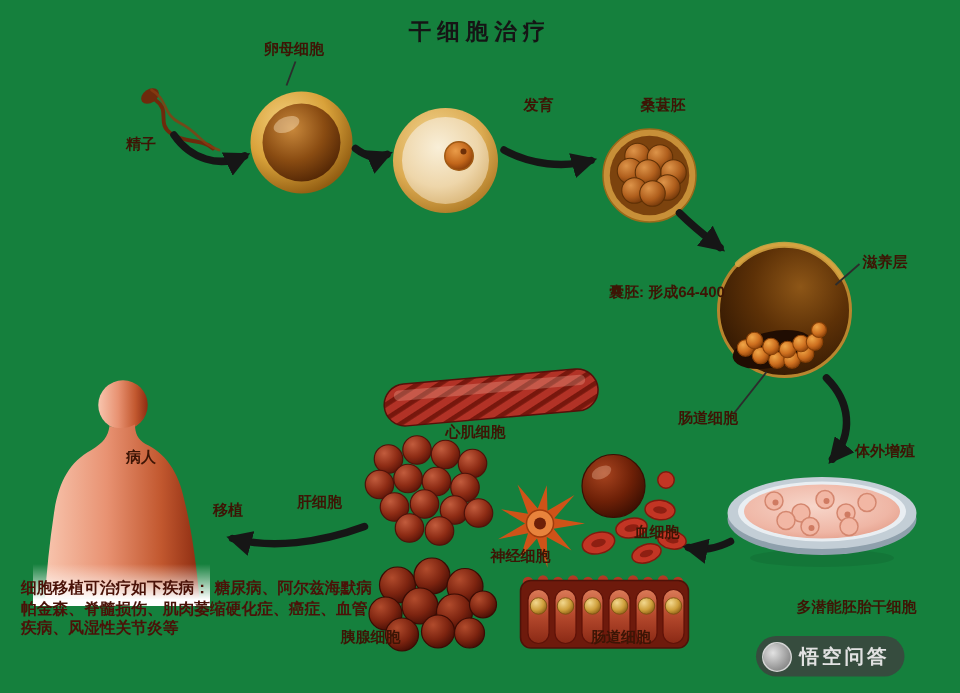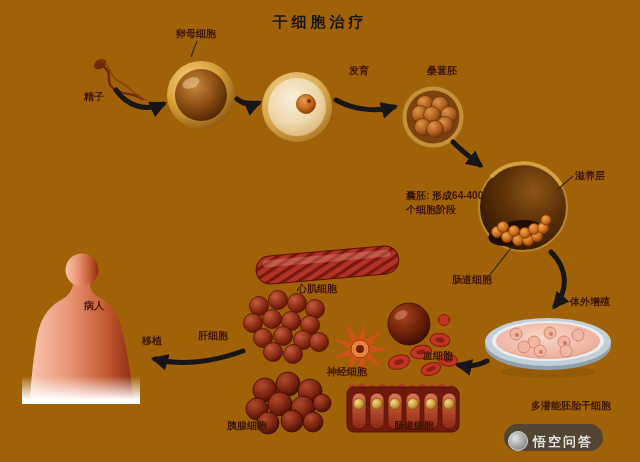--- a/index.html
+++ b/index.html
@@ -1,16 +1,16 @@
 <!DOCTYPE html>
 <html style="--c-label: #3d1505; --c-note: #4a1208; --c-arrow: #161616; --c-background: #ffffff;"><head>
 <meta charset="utf-8">
 <style>
   html,body{margin:0;padding:0;background:#fff;}
-  .stage{position:relative;width:640px;height:462px;background:#a16207;overflow:hidden;
+  .stage{position:relative;width:640px;height:462px;background:#15803d;overflow:hidden;
          font-family:"Liberation Sans","DejaVu Sans",sans-serif;}
   .stage svg{position:absolute;left:0;top:0;}
   .lbl{position:absolute;font-size:10px;font-weight:bold;color:var(--c-label,#3d1505);
        white-space:nowrap;line-height:13px;}
   .p-title{left:0;right:0;top:15px;text-align:center;font-size:15px;letter-spacing:4px;color:#151515;}
   .p-oocyte{left:176px;top:27px}
   .p-sperm{left:84px;top:90px}
   .p-develop{left:349px;top:64px}
   .p-morula{left:427px;top:64px}
   .p-blasto{left:406px;top:189px;line-height:14px}
@@ -23,21 +23,21 @@
   .p-liver{left:198px;top:329px}
   .p-nerve{left:327px;top:365px}
   .p-blood{left:423px;top:349px}
   .p-pancreas{left:227px;top:419px}
   .p-intestine{left:394px;top:419px}
   .p-transplant{left:142px;top:334px}
   .p-patient{left:84px;top:299px}
   .footnote{position:absolute;left:14px;top:386px;width:252px;font-size:10.5px;font-weight:bold;
             line-height:13.5px;color:var(--c-note,#4a1208);}
   .watermark{position:absolute;left:504px;top:424px;height:27px;padding:0 10px 0 4px;
-             border-radius:14px;background:rgba(62,62,62,.8);display:flex;align-items:flex-end;gap:5px;}
+             border-radius:14px;background:rgba(62,62,62,.8);display:flex;align-items:center;gap:5px;}
   .wm-logo{width:20px;height:20px;border-radius:50%;box-sizing:border-box;border:1.5px solid #d5d5d5;
            background:radial-gradient(circle at 35% 35%, #e2e2e2, #9c9c9c 60%, #6f6f6f);}
   .wm-text{color:#e2e2e2;font-size:13px;font-weight:bold;letter-spacing:2px;}
   .arrow{fill:none;stroke:var(--c-arrow,#161616);stroke-width:5;stroke-linecap:round;marker-end:url(#ah);}
   .ptr{stroke:#2c2c2c;stroke-width:1.2;}
 </style>
 </head>
 <body>
 
 <div class="stage">
@@ -319,33 +319,37 @@
   </g>
 </svg>
 
   <div class="lbl p-title">干细胞治疗</div>
   <div class="lbl p-oocyte">卵母细胞</div>
   <div class="lbl p-sperm">精子</div>
   <div class="lbl p-develop">发育</div>
   <div class="lbl p-morula">桑葚胚</div>
   <div class="lbl p-blasto">
     <div>囊胚: 形成64-400</div>
-    <div>个细胞阶段</div>
   </div>
   <div class="lbl p-troph">滋养层</div>
   <div class="lbl p-icm">肠道细胞</div>
   <div class="lbl p-invitro">体外增殖</div>
   <div class="lbl p-pluri">多潜能胚胎干细胞</div>
   <div class="lbl p-cardiac">心肌细胞</div>
   <div class="lbl p-liver">肝细胞</div>
   <div class="lbl p-nerve">神经细胞</div>
   <div class="lbl p-blood">血细胞</div>
   <div class="lbl p-pancreas">胰腺细胞</div>
   <div class="lbl p-intestine">肠道细胞</div>
   <div class="lbl p-transplant">移植</div>
   <div class="lbl p-patient">病人</div>
 
+  <div class="footnote">
+    <div>细胞移植可治疗如下疾病： 糖尿病、阿尔兹海默病</div>
+    <div>帕金森、脊髓损伤、肌肉萎缩硬化症、癌症、血管</div>
+    <div>疾病、风湿性关节炎等</div>
+  </div>
 
   <div class="watermark">
     <span class="wm-logo"></span>
     <span class="wm-text">悟空问答</span>
   </div>
 </div>
 
 </body></html>

